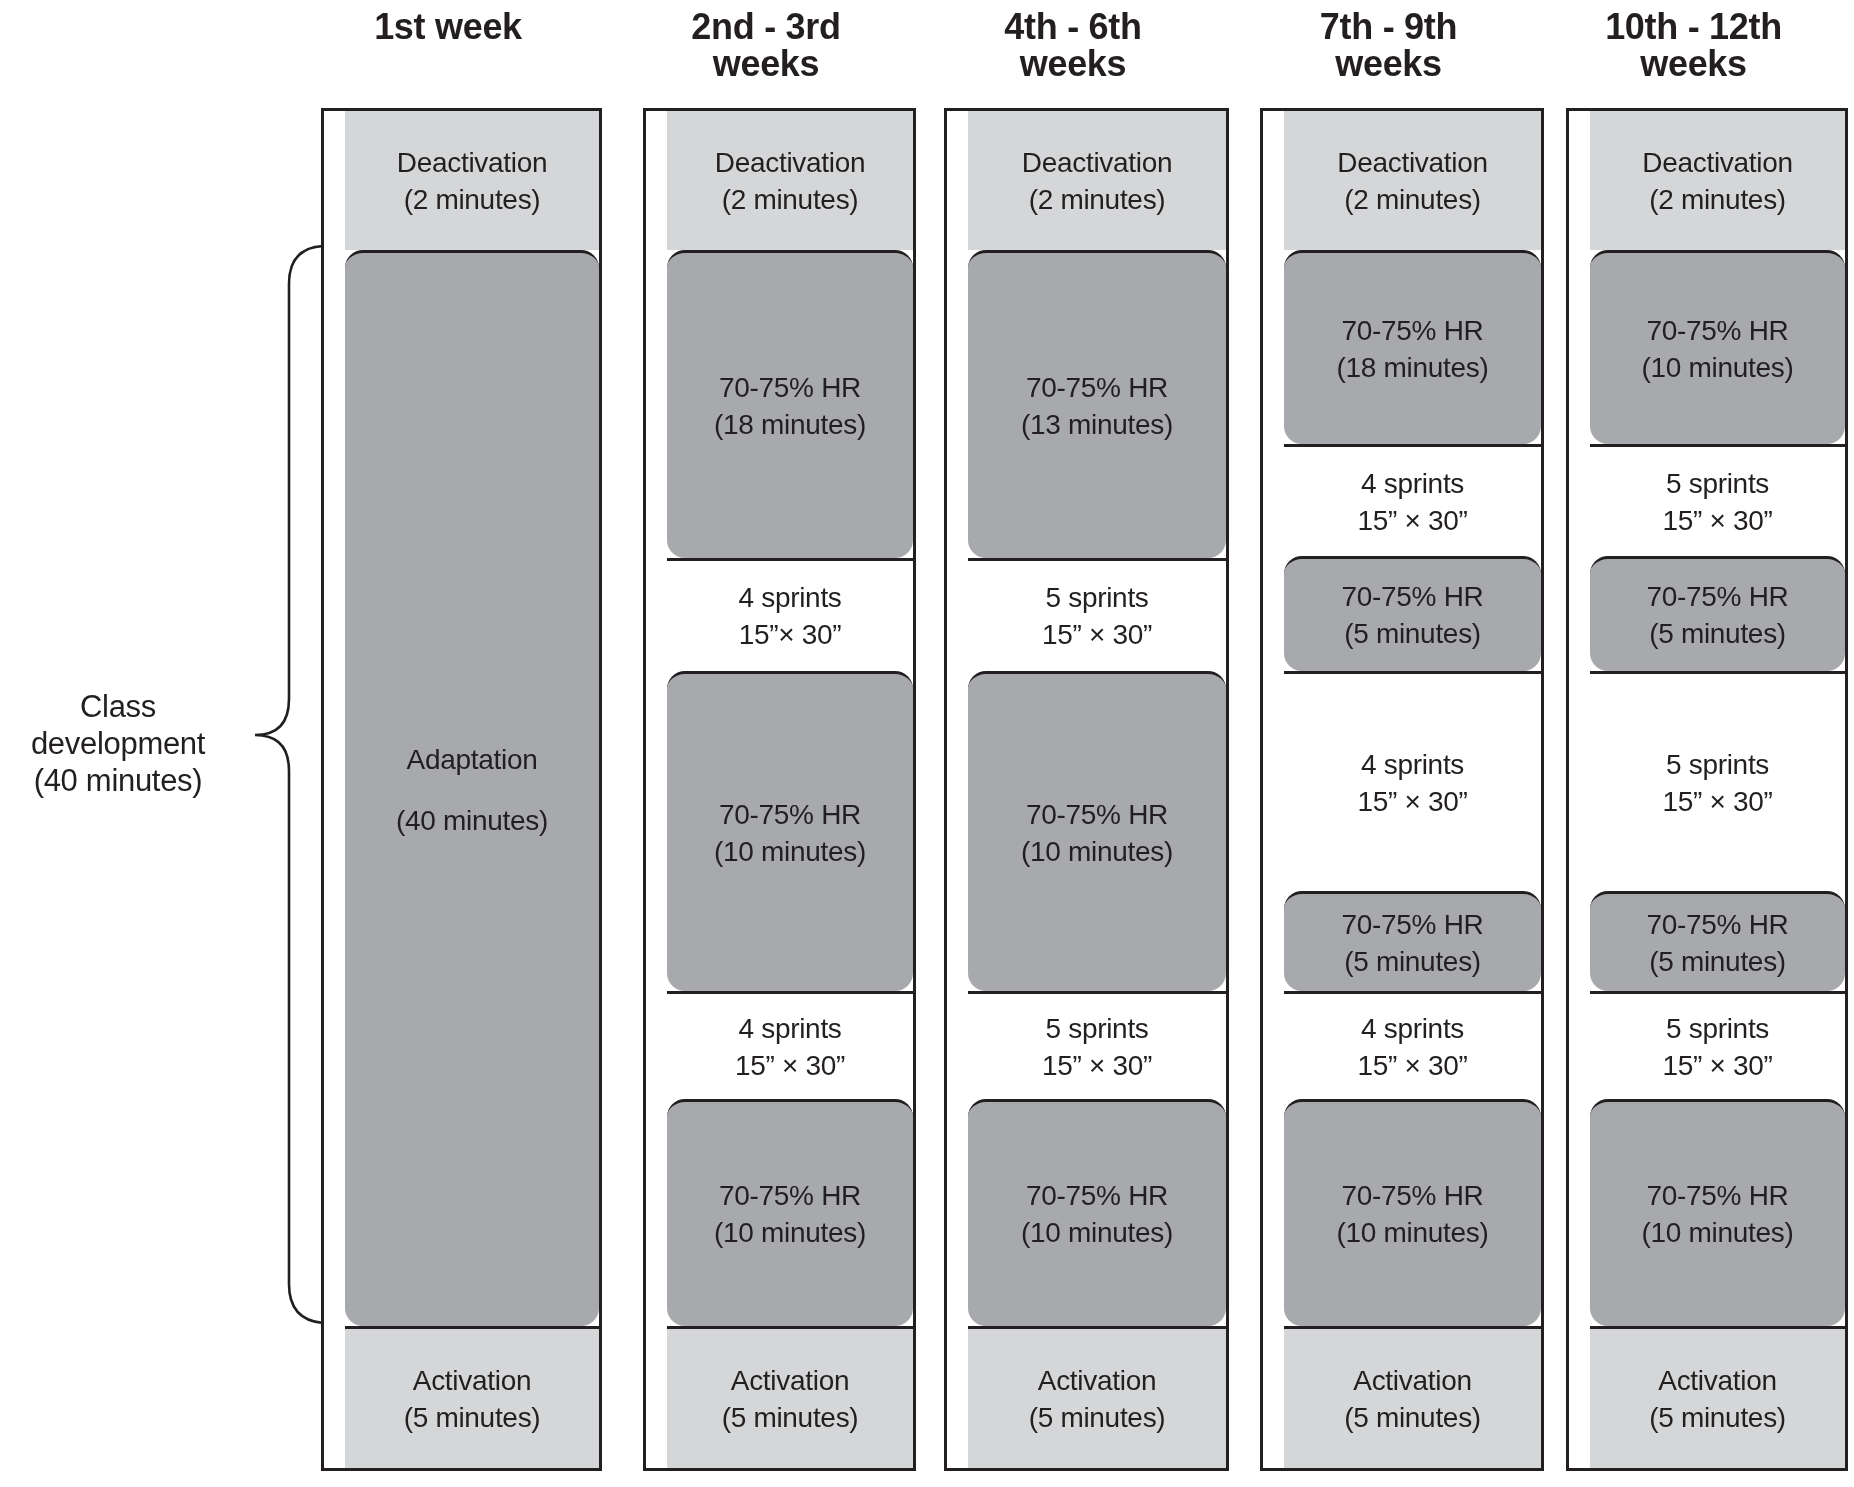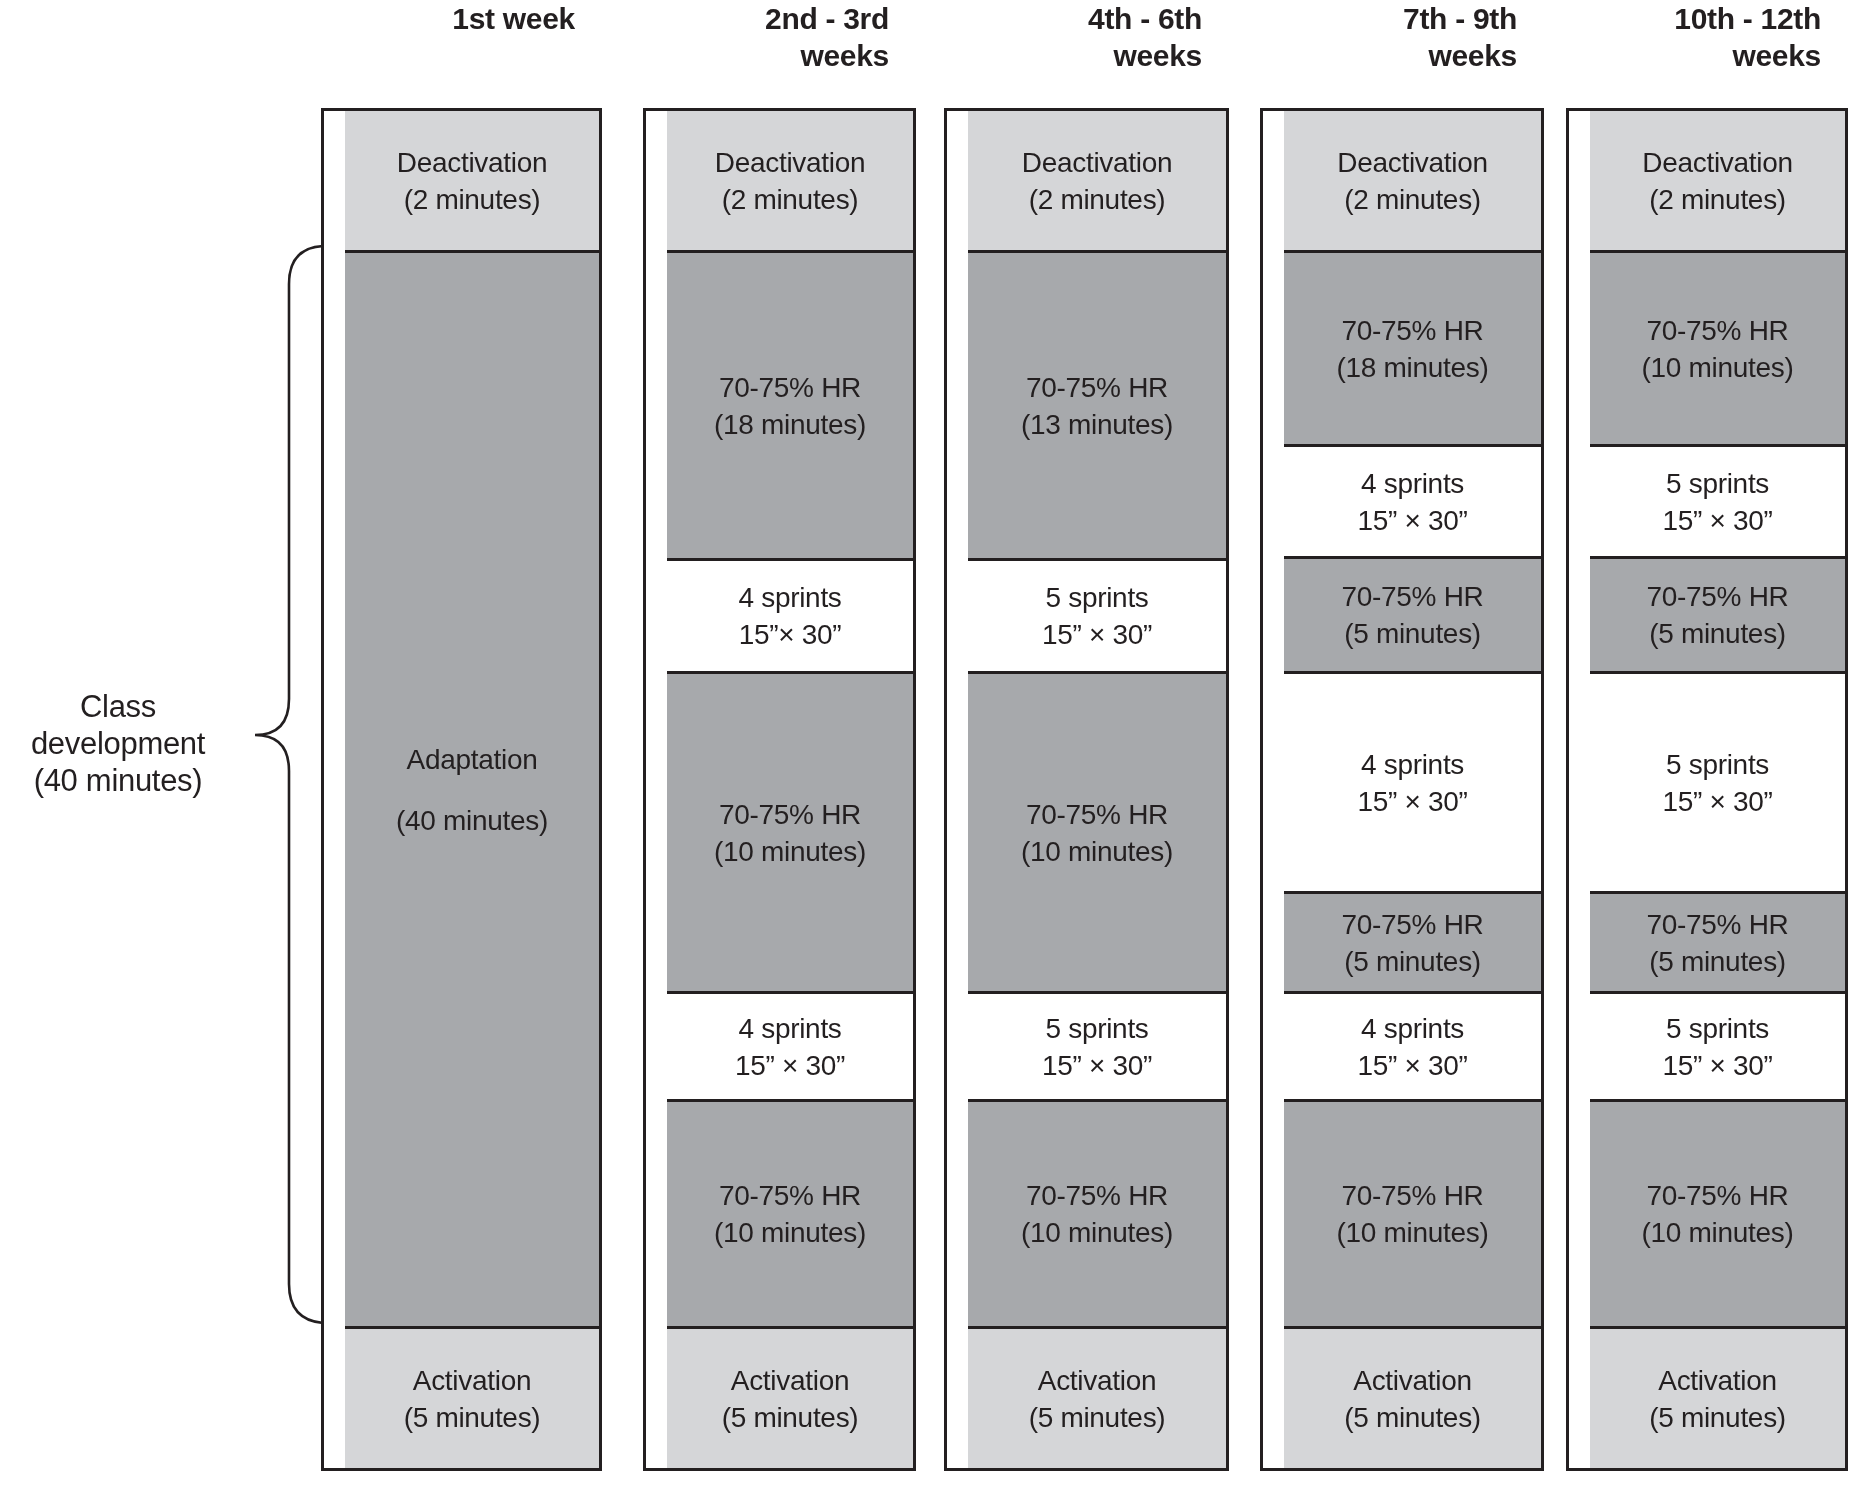--- a/index.html
+++ b/index.html
@@ -10,41 +10,41 @@
     --text:#231f20;
   }
   html,body{margin:0;padding:0;background:#fff;}
   body{
     width:1854px;height:1487px;position:relative;overflow:hidden;
     font-family:"Liberation Sans","DejaVu Sans",sans-serif;
     color:var(--text);
   }
   #diagram{position:absolute;inset:0;}
   .col-header{
-    position:absolute;top:0;text-align:right;
-    font-size:30px;line-height:37px;font-weight:bold;
+    position:absolute;top:8px;text-align:center;
+    font-size:36px;line-height:37px;font-weight:bold;
     letter-spacing:-0.3px;
   }
   .column{
     position:absolute;
     border:3px solid var(--border);
     background:#fff;
     box-sizing:content-box;
     padding-left:21px;
   }
   .block{
     box-sizing:border-box;
     display:flex;flex-direction:column;justify-content:center;align-items:center;
     text-align:center;
     font-size:28px;line-height:37px;
     letter-spacing:-0.3px;
   }
   .block:not(:first-child){border-top:3px solid var(--border);}
   .shade-light{background:var(--light);}
-  .shade-dark{background:var(--dark);}
+  .shade-dark{background:var(--dark);border-radius:18px;}
   .shade-white{background:var(--white);}
   .left-label{
     position:absolute;left:20px;top:688px;width:196px;
     text-align:center;font-size:31px;line-height:37px;
     letter-spacing:-0.3px;
   }
   .brace-svg{position:absolute;left:252px;top:244px;}
 </style>
 </head>
 <body>

